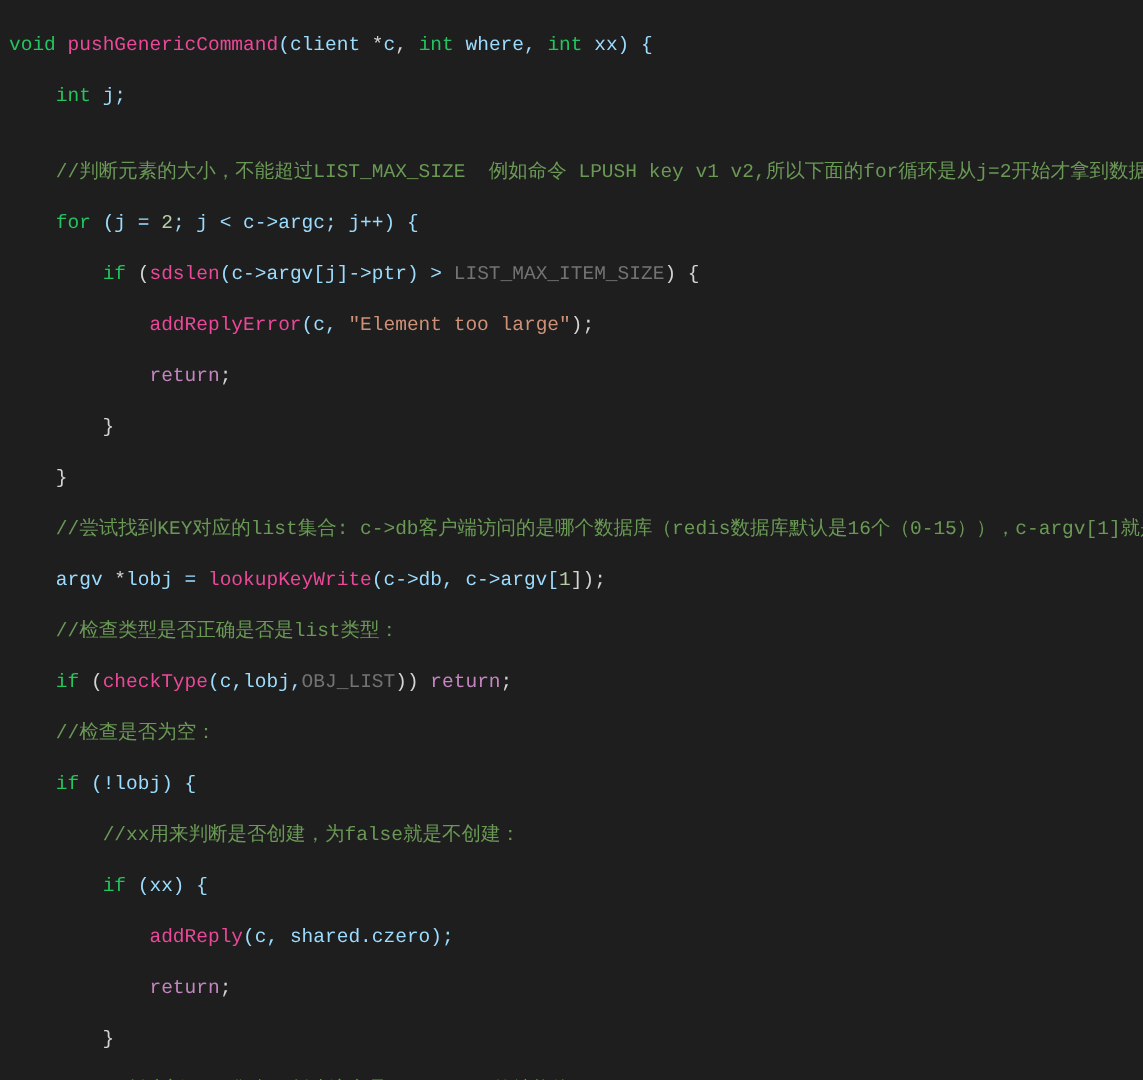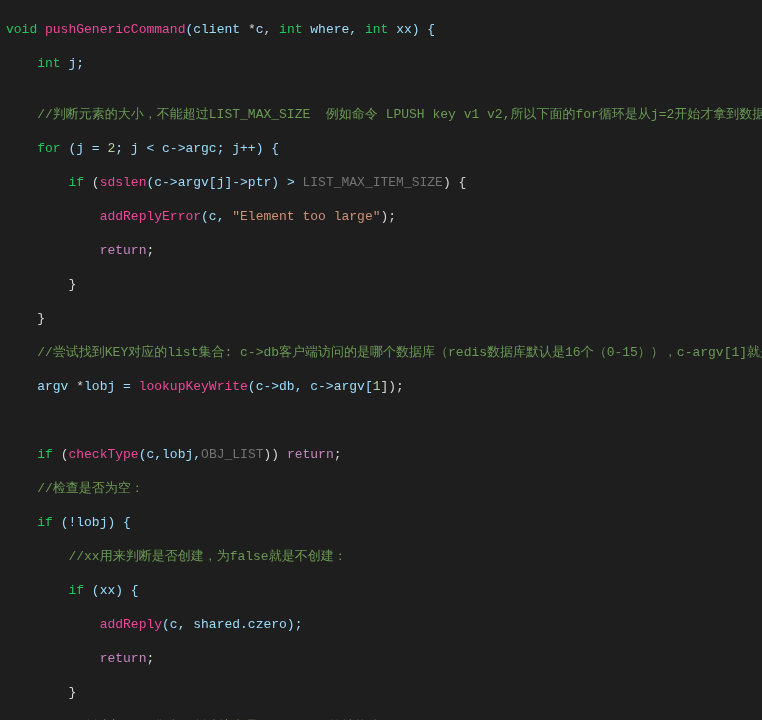--- a/index.html
+++ b/index.html
@@ -38,21 +38,21 @@
 <span class="line"><span></span></span>
 <span class="line"><span>    </span><span class="cmt">//判断元素的大小，不能超过LIST_MAX_SIZE  例如命令 LPUSH key v1 v2,所以下面的for循环是从j=2开始才拿到数据，ag</span></span>
 <span class="line"><span>    </span><span class="kw1">for</span><span class="id"> (j = </span><span class="num">2</span><span class="id">; j &lt; c-&gt;argc; j++) {</span></span>
 <span class="line"><span>        </span><span class="kw1">if</span><span class="op"> (</span><span class="fn">sdslen</span><span class="id">(c-&gt;argv[j]-&gt;ptr) &gt; </span><span class="mac">LIST_MAX_ITEM_SIZE</span><span class="op">) {</span></span>
 <span class="line"><span>            </span><span class="fn">addReplyError</span><span class="id">(c, </span><span class="str">"Element too large"</span><span class="op">);</span></span>
 <span class="line"><span>            </span><span class="kw2" style="color:#c586c0">return</span><span class="op">;</span></span>
 <span class="line"><span class="op">        }</span></span>
 <span class="line"><span class="op">    }</span></span>
 <span class="line"><span>    </span><span class="cmt">//尝试找到KEY对应的list集合: c-&gt;db客户端访问的是哪个数据库（redis数据库默认是16个（0-15）），c-argv[1]就是对应</span></span>
 <span class="line"><span class="id">    argv </span><span class="op">*</span><span class="id">lobj = </span><span class="fn">lookupKeyWrite</span><span class="id">(c-&gt;db, c-&gt;argv[</span><span class="num">1</span><span class="op">]);</span></span>
-<span class="line"><span>    </span></span>
+<span class="line"><span>    </span><span class="cmt">//检查类型是否正确是否是list类型：</span></span>
 <span class="line"><span>    </span><span class="kw1">if</span><span class="op"> (</span><span class="fn">checkType</span><span class="id">(c,lobj,</span><span class="mac">OBJ_LIST</span><span class="op">)) </span><span class="kw2" style="color:#c586c0">return</span><span class="op">;</span></span>
 <span class="line"><span>    </span><span class="cmt">//检查是否为空：</span></span>
 <span class="line"><span>    </span><span class="kw1">if</span><span class="id"> (!lobj) {</span></span>
 <span class="line"><span>        </span><span class="cmt">//xx用来判断是否创建，为false就是不创建：</span></span>
 <span class="line"><span>        </span><span class="kw1">if</span><span class="id"> (xx) {</span></span>
 <span class="line"><span>            </span><span class="fn">addReply</span><span class="id">(c, shared.czero);</span></span>
 <span class="line"><span>            </span><span class="kw2" style="color:#c586c0">return</span><span class="op">;</span></span>
 <span class="line"><span class="op">        }</span></span>
 <span class="line"><span>        </span><span class="cmt">//创建新list集合：创建注意是QuickList的结构体：</span></span>
 

